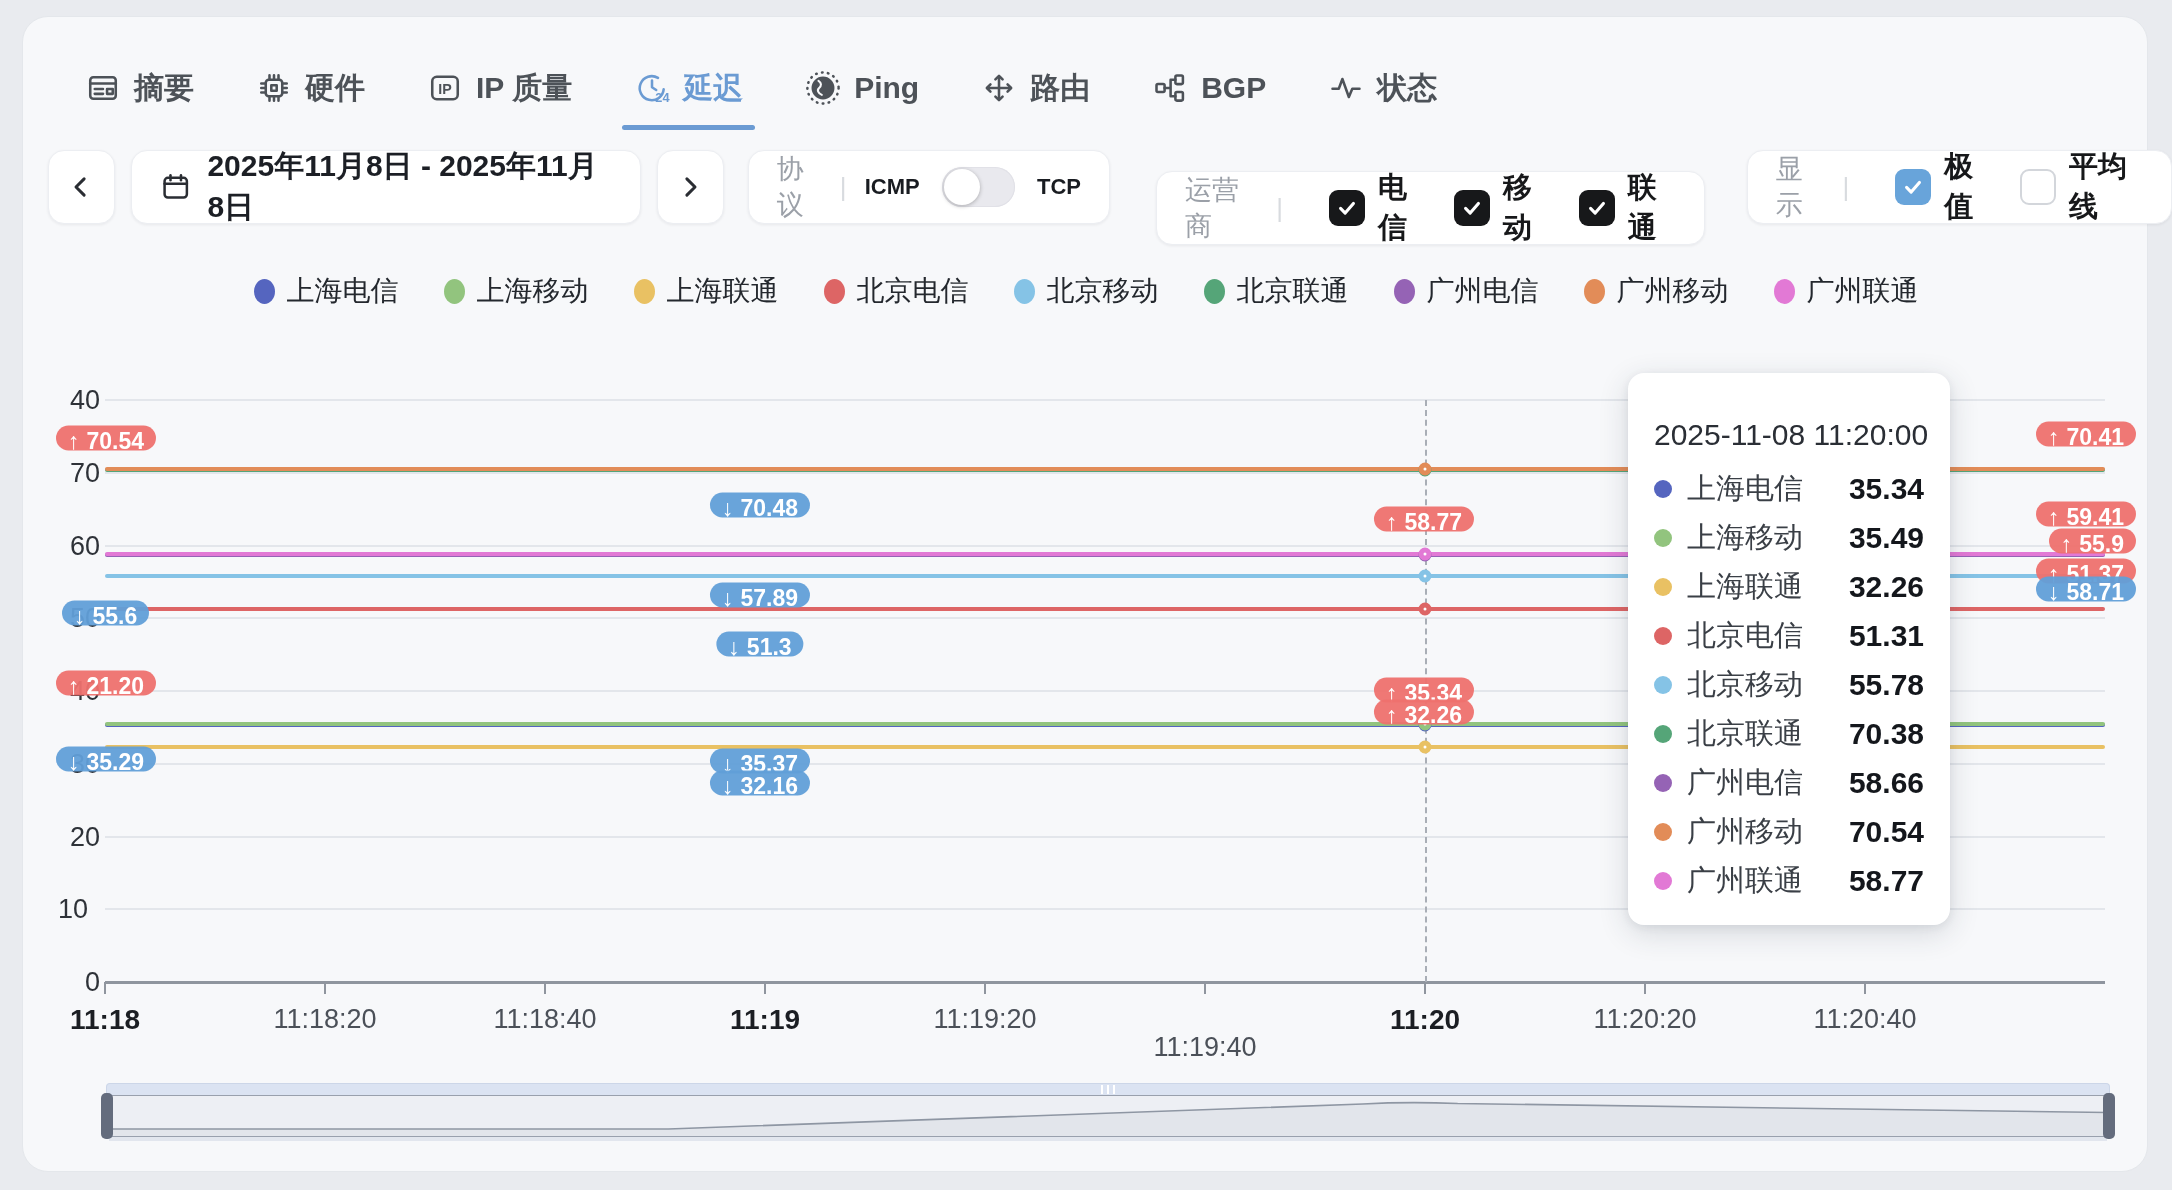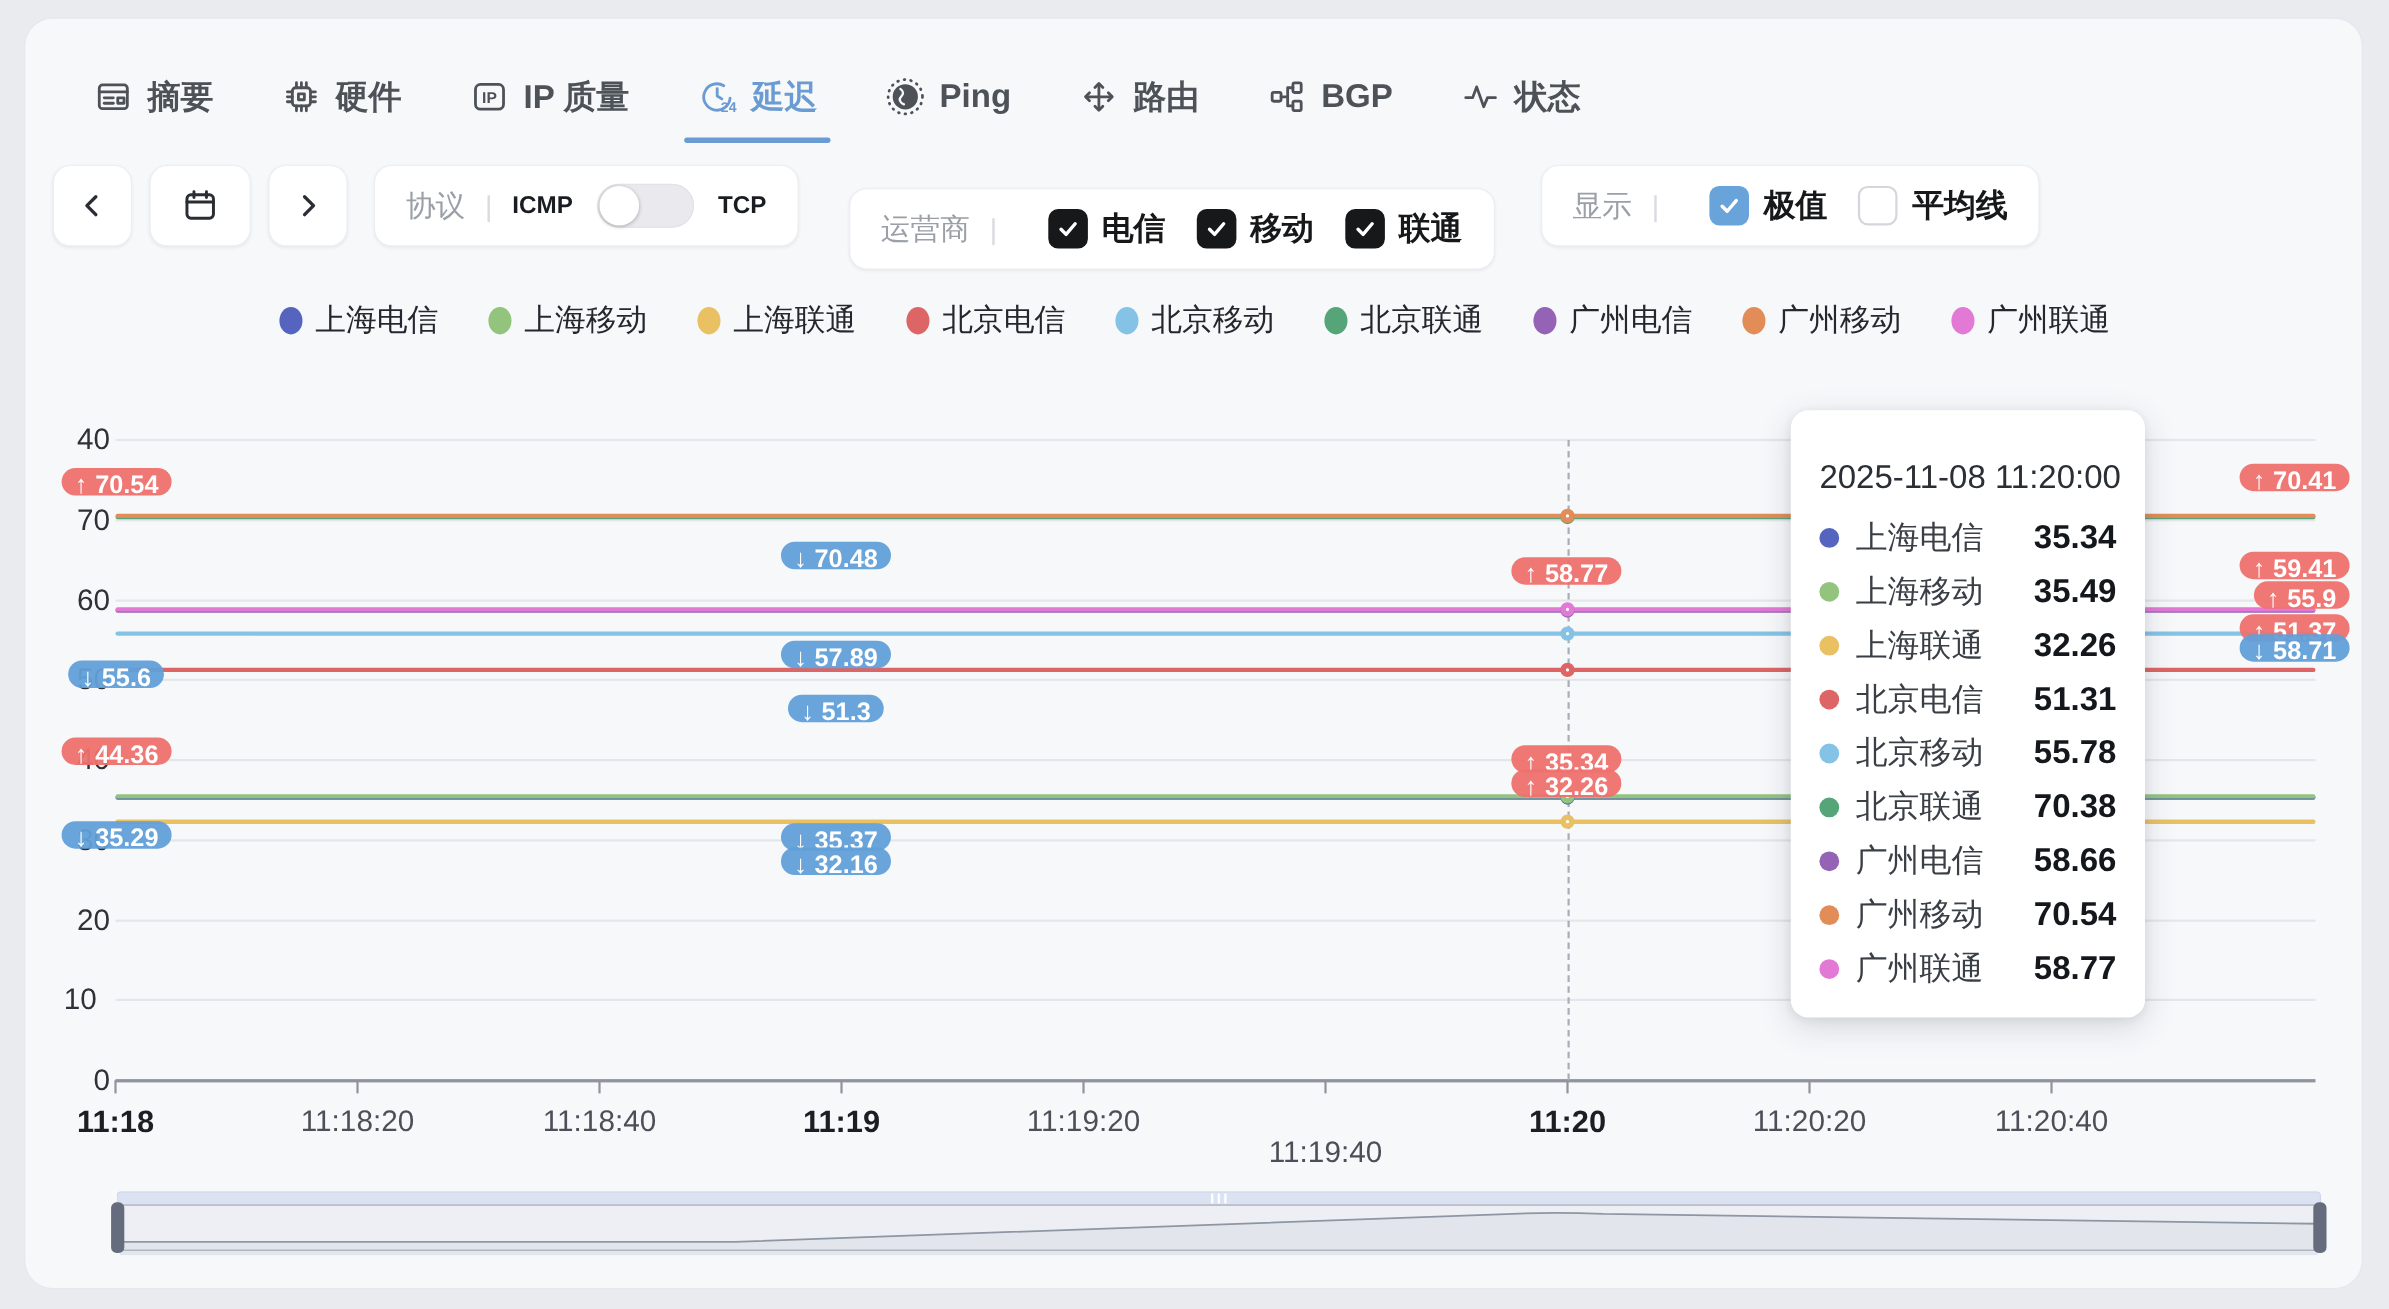--- a/index.html
+++ b/index.html
@@ -188,20 +188,21 @@
         <polyline points="14.5,5.5 8,12 14.5,18.5"></polyline>
       </svg>
   </div>
   <div class="tb tb-date">
     <svg viewBox="0 0 24 24">
       <rect x="3.5" y="5" width="17" height="15" rx="2.5"></rect>
       <line x1="3.5" y1="9.6" x2="20.5" y2="9.6"></line>
       <line x1="8" y1="3" x2="8" y2="6.8"></line>
         <line x1="16" y1="3" x2="16" y2="6.8"></line>
     </svg>
+    <span>2025年11月8日 - 2025年11月8日</span>
   </div>
   <div class="tb tb-icon-btn" id="btn-next">
     <svg viewBox="0 0 24 24">
         <polyline points="9.5,5.5 16,12 9.5,18.5"></polyline>
       </svg>
   </div>
 
   <div class="tb tb-group" id="grp-protocol">
     <span class="grp-label">协议</span>
     <span class="grp-div">|</span>
@@ -349,21 +350,21 @@
     <div class="marker" style="left: 1425px; top: 723.81px; border-color: rgb(146, 196, 126);"></div>
     <div class="marker" style="left: 1425px; top: 747.308px; border-color: rgb(233, 193, 99);"></div>
     <div class="marker" style="left: 1425px; top: 608.72px; border-color: rgb(221, 101, 101);"></div>
     <div class="marker" style="left: 1425px; top: 576.2px; border-color: rgb(133, 195, 230);"></div>
     <div class="marker" style="left: 1425px; top: 469.986px; border-color: rgb(85, 165, 120);"></div>
     <div class="marker" style="left: 1425px; top: 555.249px; border-color: rgb(149, 99, 181);"></div>
     <div class="marker" style="left: 1425px; top: 468.822px; border-color: rgb(226, 140, 88);"></div>
     <div class="marker" style="left: 1425px; top: 554.448px; border-color: rgb(226, 121, 213);"></div>
     <div class="badge max" style="top: 438px; left: 56px;"><span class="arr">↑</span><span>70.54</span></div>
     <div class="badge min" style="top: 613px; left: 62px;"><span class="arr">↓</span><span>55.6</span></div>
-    <div class="badge max" style="top: 683px; left: 56px;"><span class="arr">↑</span><span>44.36</span></div>
+    <div class="badge max" style="top: 683px; left: 56px;"><span class="arr">↑</span><span>21.20</span></div>
     <div class="badge min" style="top: 759px; left: 56px;"><span class="arr">↓</span><span>35.29</span></div>
     <div class="badge min" style="top: 505px; left: 760px; transform: translate(-50%, -50%);"><span class="arr">↓</span><span>70.48</span></div>
     <div class="badge min" style="top: 595px; left: 760px; transform: translate(-50%, -50%);"><span class="arr">↓</span><span>57.89</span></div>
     <div class="badge min" style="top: 644px; left: 760px; transform: translate(-50%, -50%);"><span class="arr">↓</span><span>51.3</span></div>
     <div class="badge min" style="top: 761px; left: 760px; transform: translate(-50%, -50%);"><span class="arr">↓</span><span>35.37</span></div>
     <div class="badge min" style="top: 783px; left: 760px; transform: translate(-50%, -50%);"><span class="arr">↓</span><span>32.16</span></div>
     <div class="badge max" style="top: 519px; left: 1424px; transform: translate(-50%, -50%);"><span class="arr">↑</span><span>58.77</span></div>
     <div class="badge max" style="top: 690px; left: 1424px; transform: translate(-50%, -50%);"><span class="arr">↑</span><span>35.34</span></div>
     <div class="badge max" style="top: 712px; left: 1424px; transform: translate(-50%, -50%);"><span class="arr">↑</span><span>32.26</span></div>
     <div class="badge max" style="top: 434px; right: 36px;"><span class="arr">↑</span><span>70.41</span></div>

